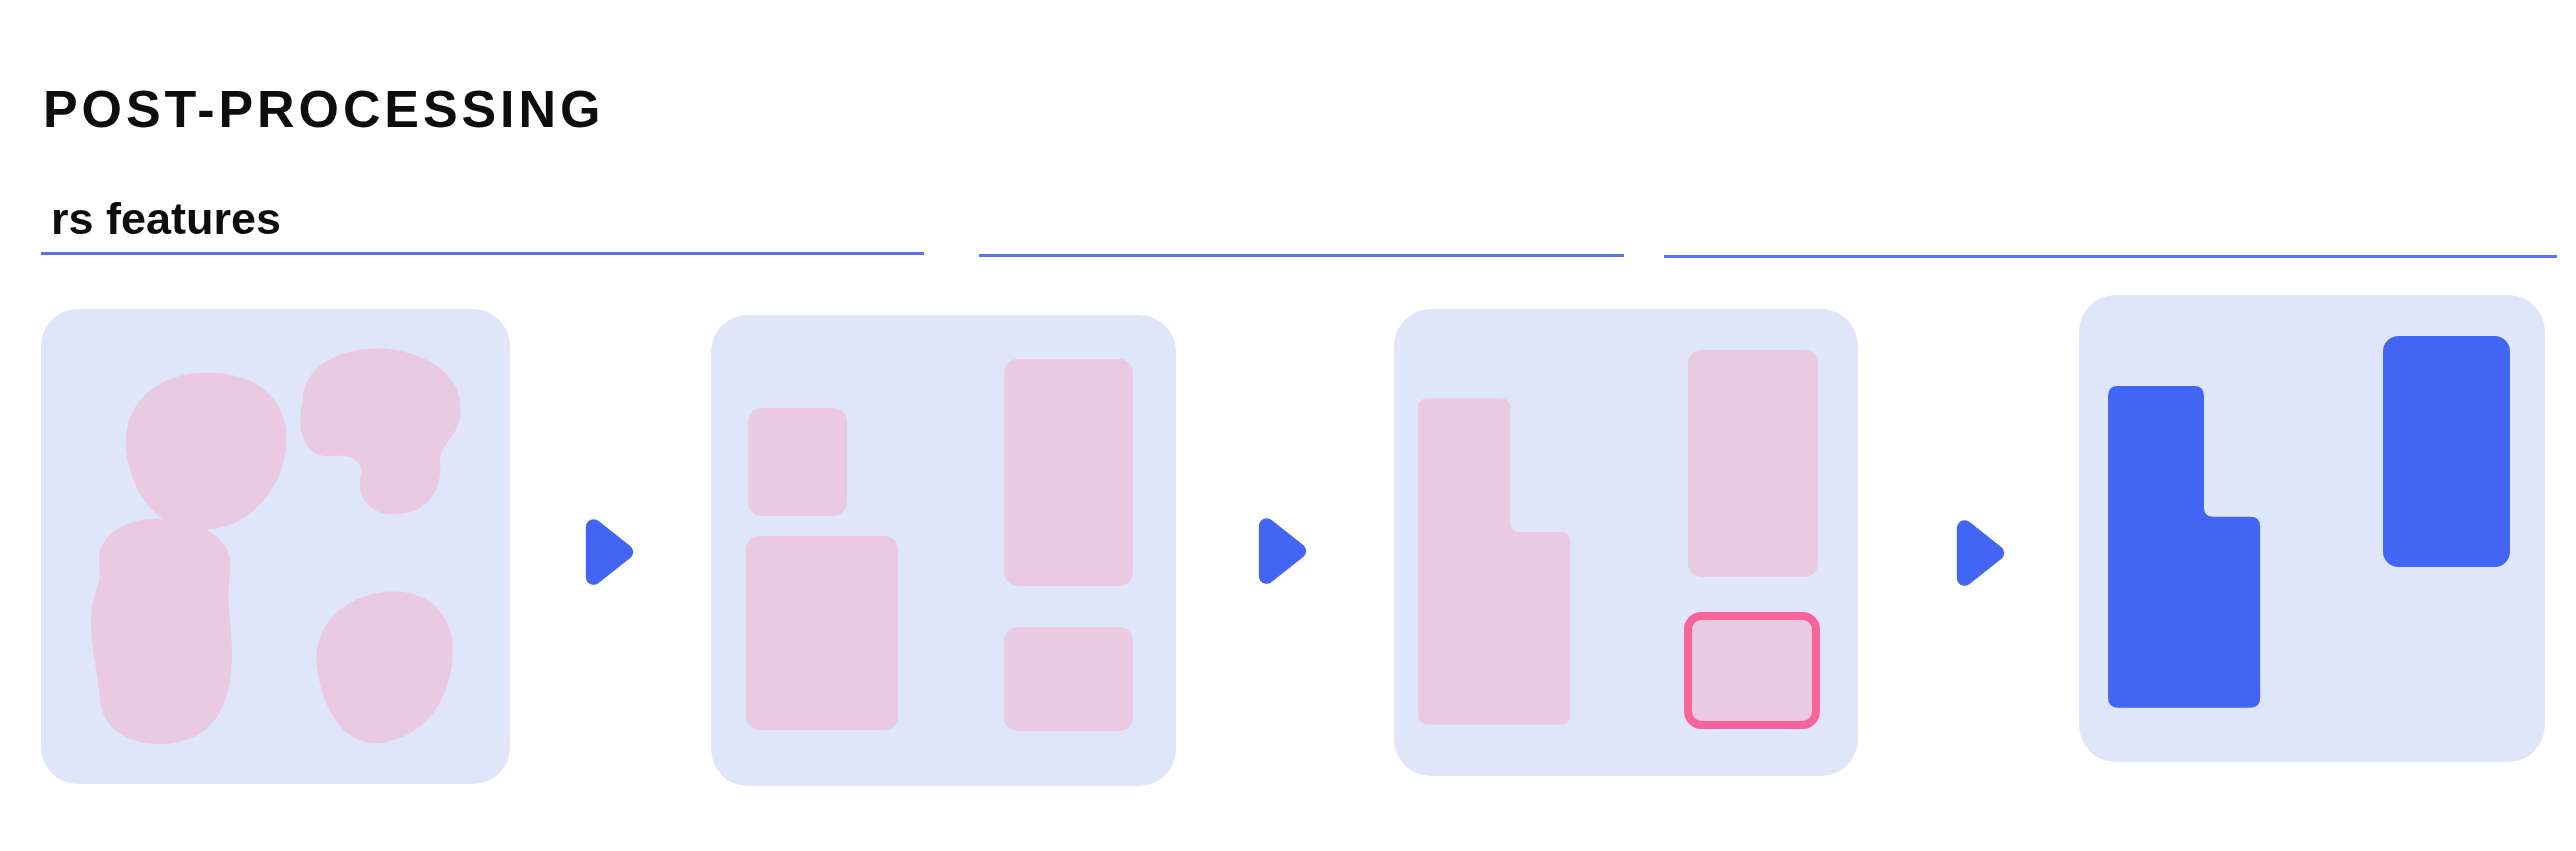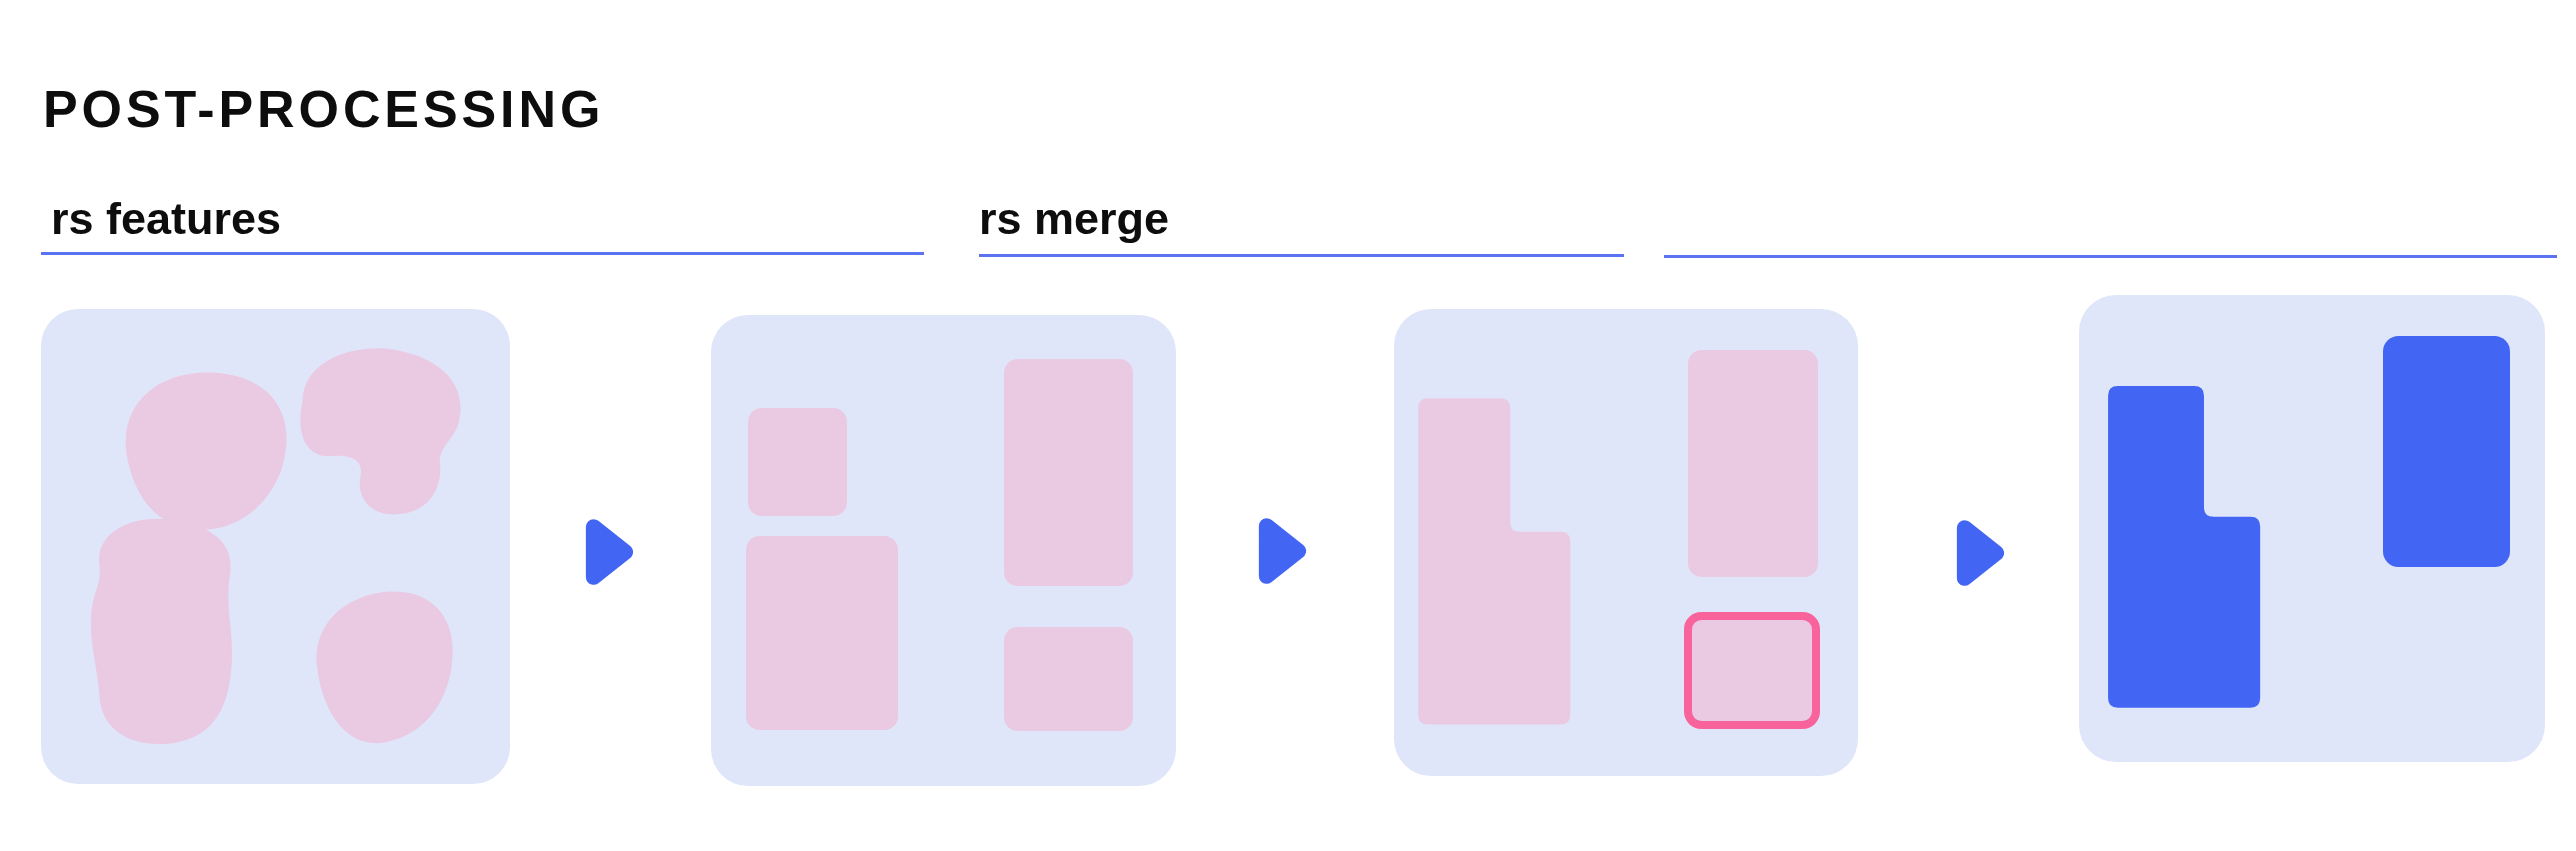--- a/index.html
+++ b/index.html
@@ -68,21 +68,20 @@
   .arrow.a3{left:1953px;top:515px;}
 </style>
 </head>
 <body>
 
 <div class="canvas">
 
   <h1 class="page-title">POST-PROCESSING</h1>
 
   <div class="step-label l1">rs features</div>
-  <div class="step-label l2">rs merge</div>
 
   <div class="step-underline u1"></div>
   <div class="step-underline u2"></div>
   <div class="step-underline u3"></div>
 
   <div class="panel p1">
     <svg width="469" height="475" viewBox="0 0 484 491">
       <path fill="var(--pink)" d="M 88 150 C 80 95 125 62 180 66 C 235 70 260 105 252 150 C 245 196 205 232 160 228 C 120 225 96 196 88 150 Z"></path>
       <path fill="var(--pink)" d="M 270 95 C 270 55 320 35 365 42 C 410 50 440 75 432 115 C 428 135 410 142 412 160 C 415 185 400 210 370 212 C 340 215 325 195 330 172 C 333 155 318 150 300 152 C 275 155 262 130 270 95 Z"></path>
       <path fill="var(--pink)" d="M 60 265 C 55 230 95 212 135 218 C 175 224 200 240 195 275 C 190 305 198 330 197 360 C 196 400 185 440 140 448 C 100 455 62 440 60 400 C 58 370 48 340 52 310 C 55 290 62 285 60 265 Z"></path>

